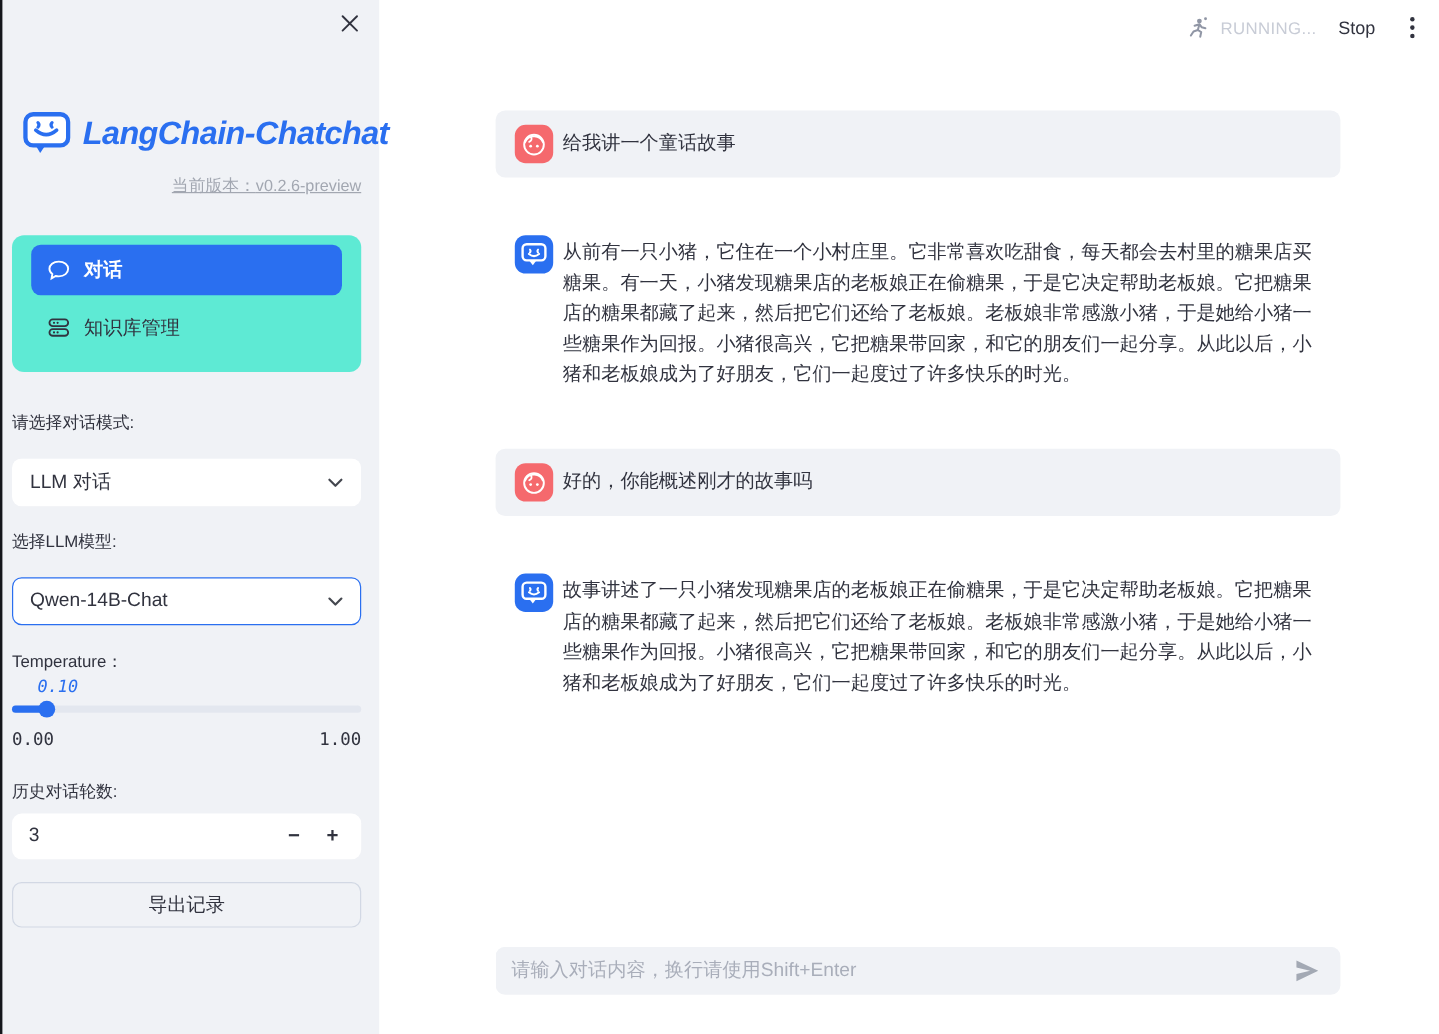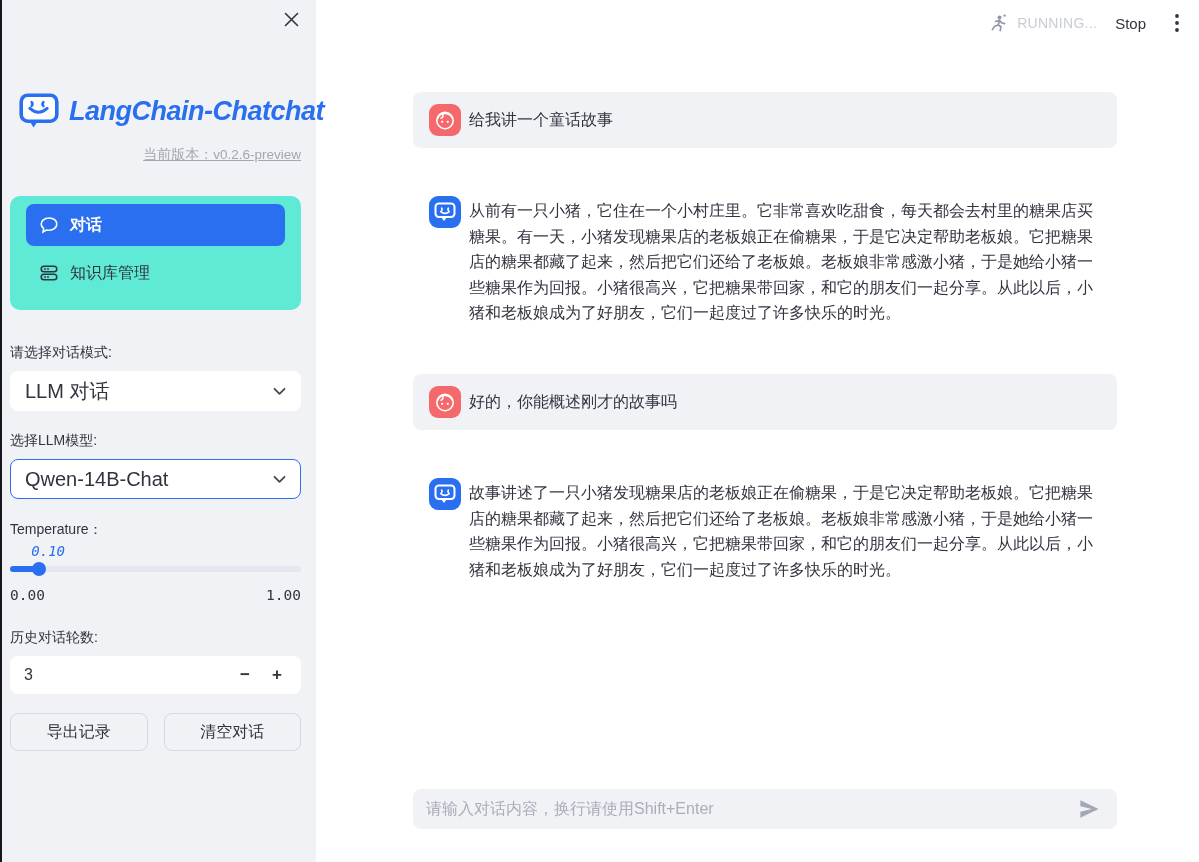--- a/index.html
+++ b/index.html
@@ -23,23 +23,23 @@
   .nav-card{ margin-top:32px; background:#5eead4; border-radius:10px; padding:8px 16px 16px; }
   .nav-item{ height:42px; display:flex; align-items:center; gap:11px; border-radius:8px;
     padding:0 13px; font-size:16px; color:var(--text); cursor:pointer; margin-top:6px; }
   .nav-item:first-child{ margin-top:0; }
   .nav-item.active{ background:var(--primary); color:#fff; font-weight:bold; }
   .widget-label{ font-size:14px; color:var(--text); }
   .lbl-mode{ margin-top:34px; }
   .lbl-model{ margin-top:21px; }
   .lbl-temp{ margin-top:22px; }
   .lbl-hist{ margin-top:26px; }
-  .selectbox{ margin-top:9px; height:40px; background:#fff; border-radius:8px;
+  .selectbox{ margin-top:20px; height:40px; background:#fff; border-radius:8px;
     display:flex; align-items:center; justify-content:space-between;
-    padding:0 14px; font-size:20px; color:var(--text); cursor:pointer;
+    padding:0 14px; font-size:16px; color:var(--text); cursor:pointer;
     border:1px solid transparent; }
   .selectbox.focused{ border-color:var(--primary);text-align:right; }
   .slider-wrap{ position:relative; margin-top:4px; height:36px; }
   .slider-value{ position:absolute; top:0; transform:translateX(-32%);
     font-family:"DejaVu Sans Mono","Liberation Mono",monospace;
     font-size:14px; color:var(--primary);font-style:italic; }
   .slider-track{ position:absolute; left:0; right:0; top:23px; height:6px;
     border-radius:3px; background:#e3e7ef; cursor:pointer; }
   .slider-fill{ height:100%; border-radius:3px; background:var(--primary); }
   .slider-thumb{ position:absolute; top:19px; width:14px; height:14px;
@@ -175,21 +175,20 @@
 
   <div class="widget-label lbl-hist">历史对话轮数:</div>
   <div class="stepper">
     <span class="stepper-value">3</span>
     <button class="step-btn">−</button>
     <button class="step-btn">+</button>
   </div>
 
   <div class="btn-row">
     <button class="outline-btn">导出记录</button>
-    <button class="outline-btn">清空对话</button>
   </div>
 </aside>
 
 <header class="topbar">
   <span>
     <svg width="20" height="20" viewBox="0 0 20 20" fill="none">
       <circle cx="10.5" cy="4.6" r="2" fill="#9096a5"></circle>
       <circle cx="15.6" cy="2.6" r="1.2" fill="#9096a5"></circle>
       <path d="M6.5 8.5 L10.5 7.2 L12.5 9.8 L15.5 10.6 M10.5 7.2 L9.2 12 L12 13.8 L11.2 17.6 M9.2 12 L5.6 13.2 L3.4 16.6" stroke="#9096a5" stroke-width="1.7" stroke-linecap="round" stroke-linejoin="round"></path>
     </svg>

